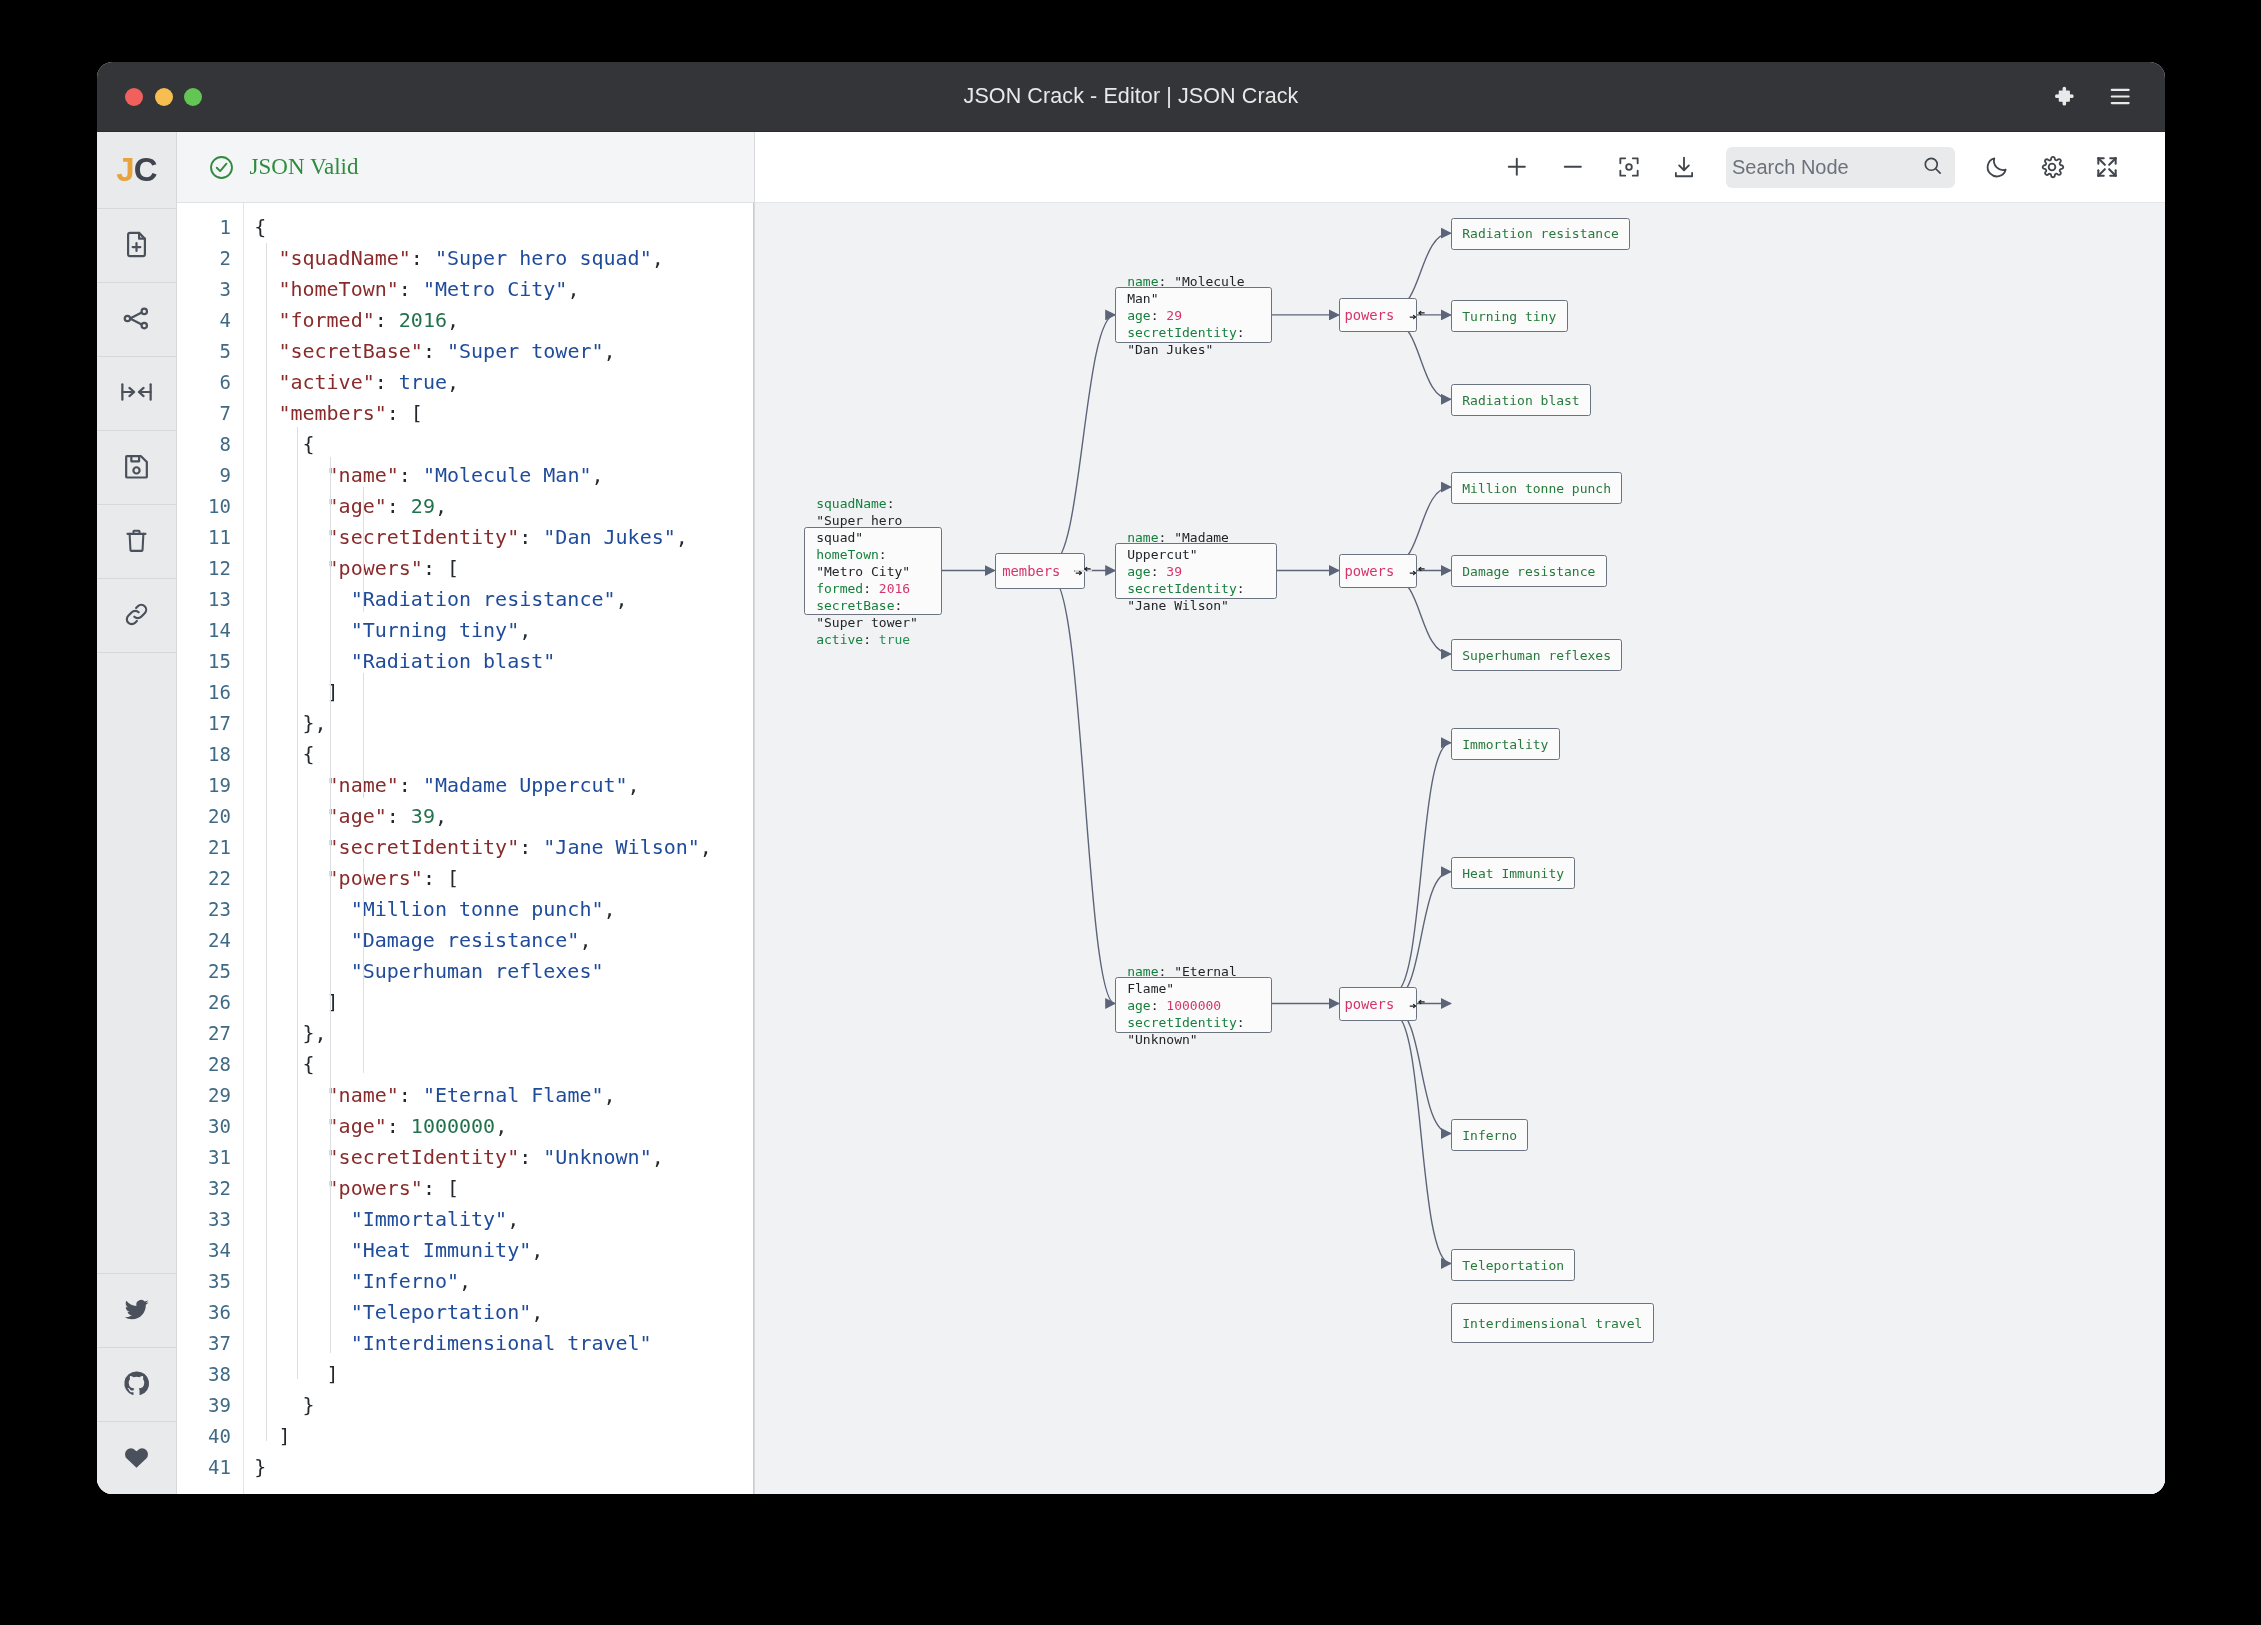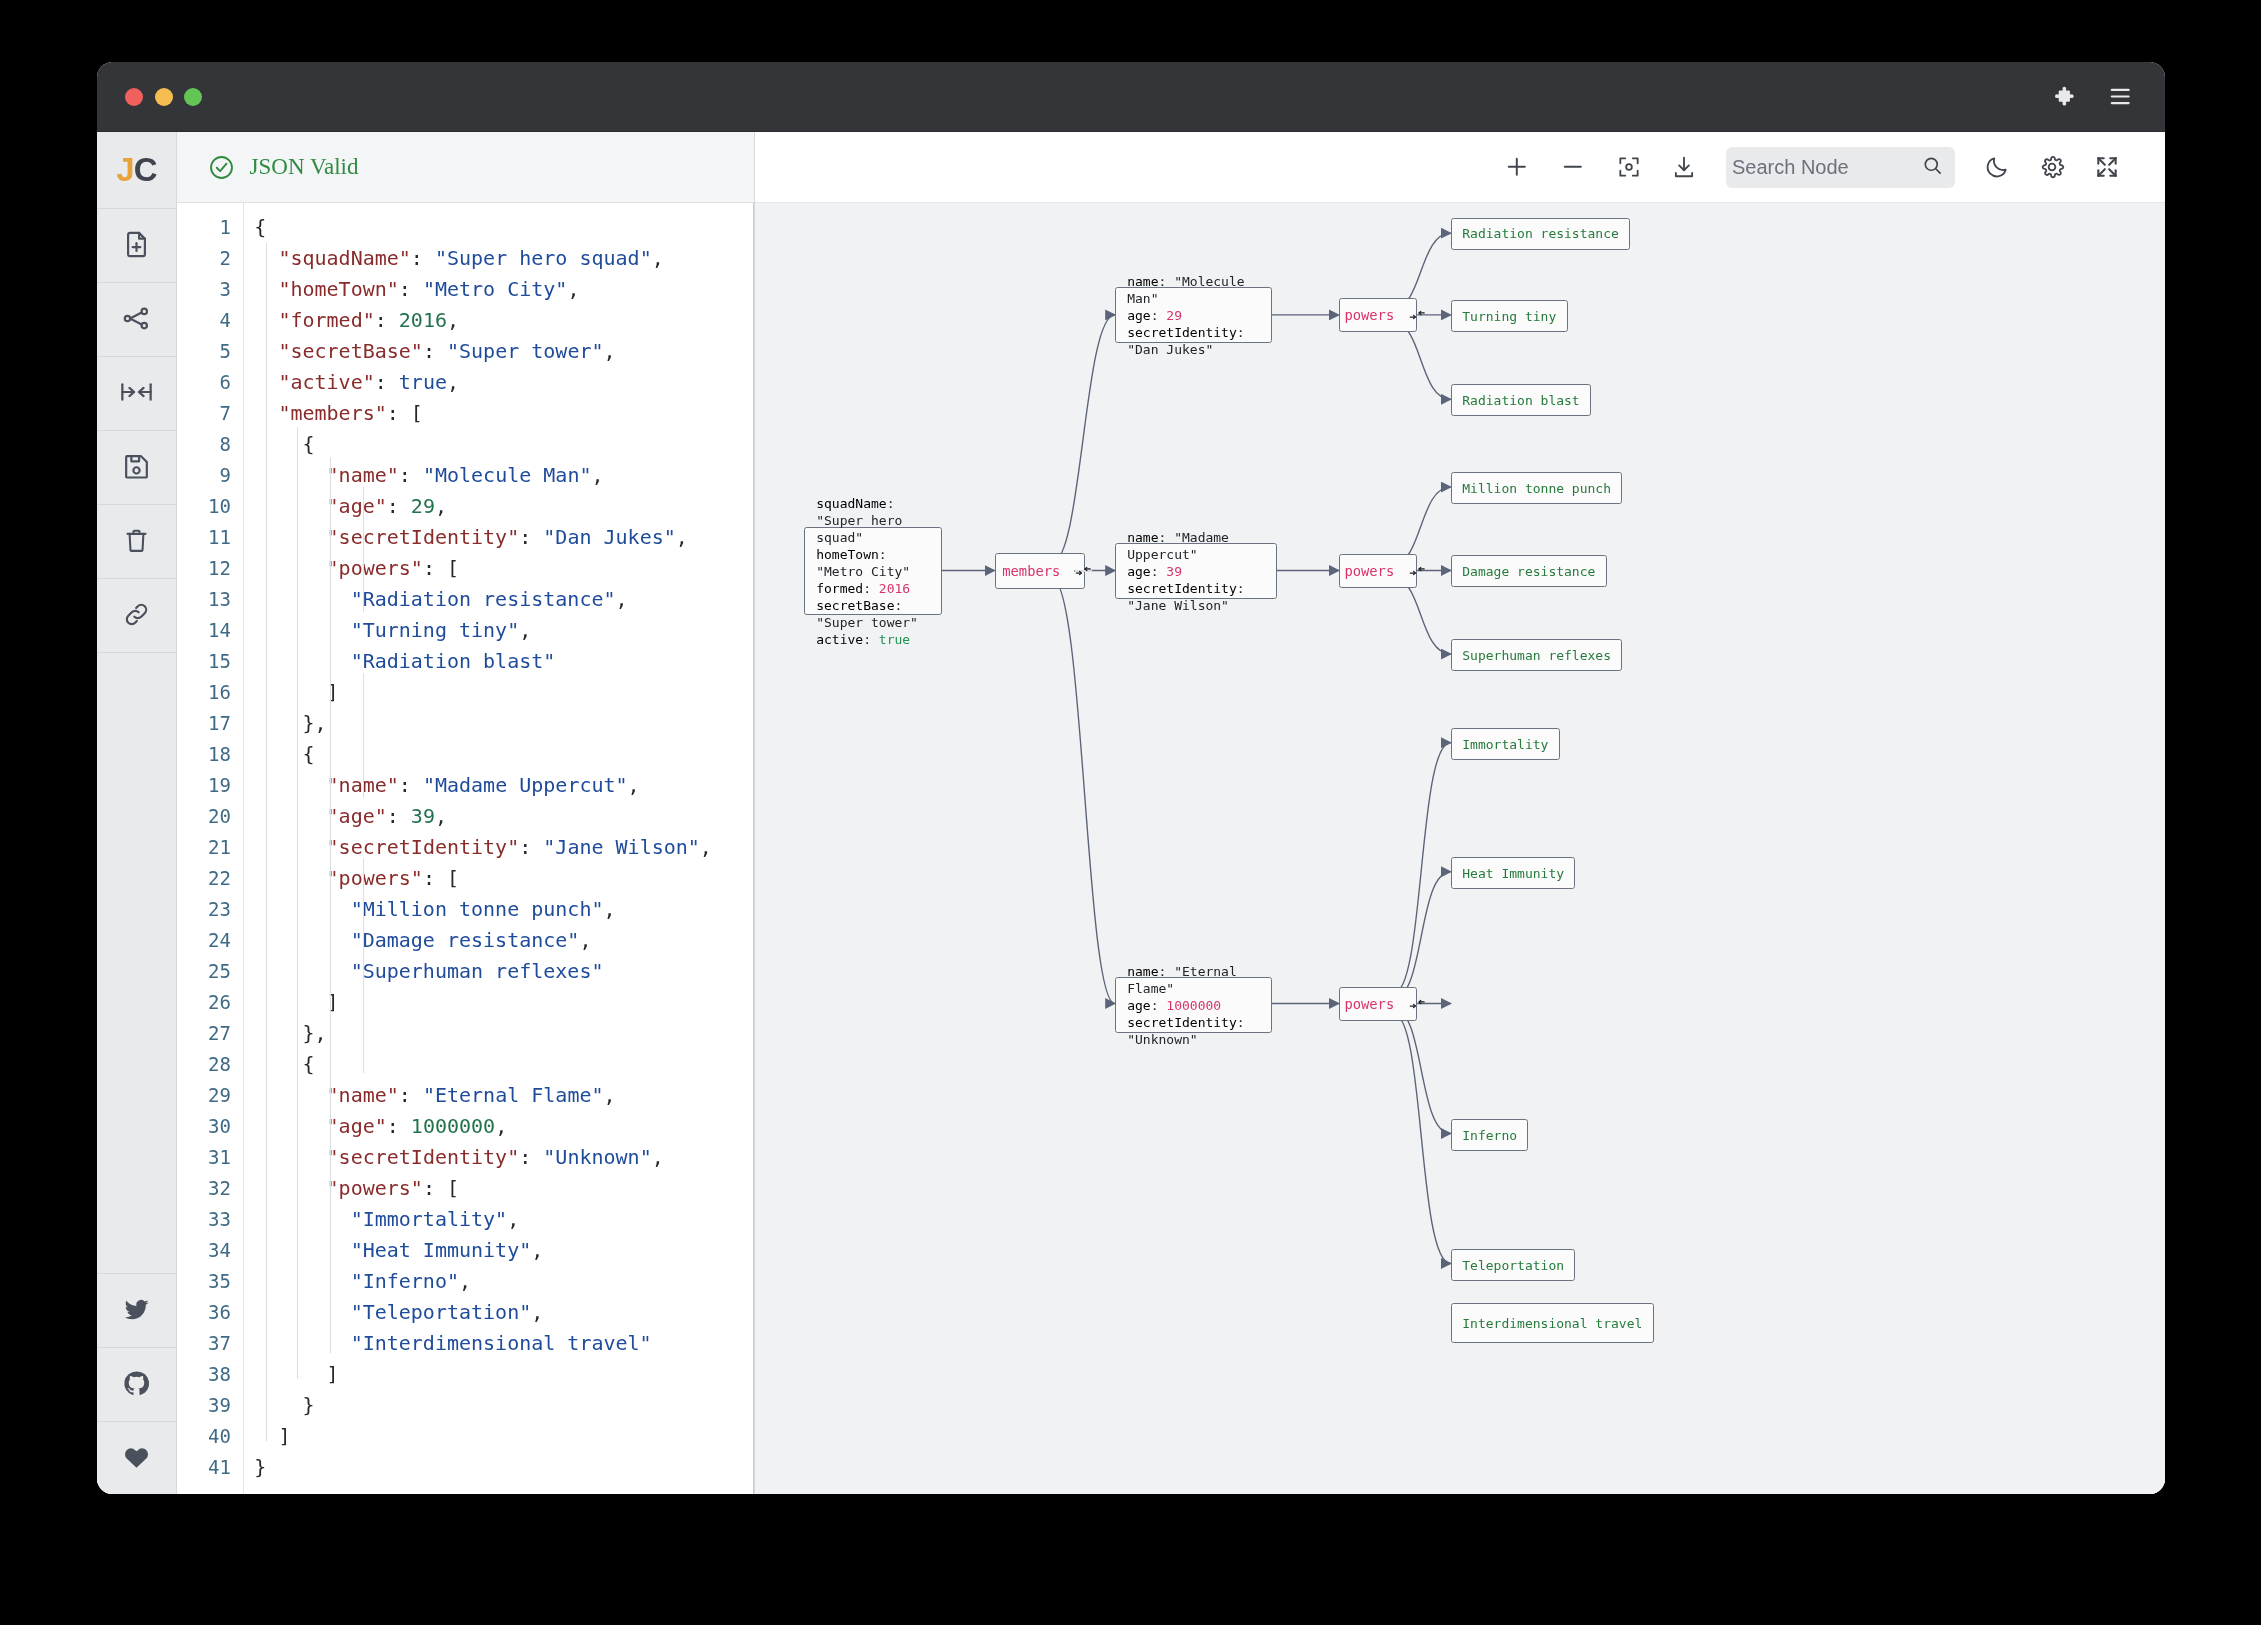--- a/index.html
+++ b/index.html
@@ -241,21 +241,21 @@
     align-items: center;
   }
   .node.obj {
     padding: 7.8px 11.2px;
     flex-direction: column;
     align-items: flex-start;
     justify-content: center;
     font-size: 13px;
     line-height: 17px;
   }
-  .node .gk { color: #000000; }
+  .node .gk { color: #15803d; }
   .node .gs { color: #212529; }
   .node .gn { color: #d6336c; }
   .node .gb { color: #1f9254; }
 
   .node.parent {
     padding: 16px;
     font-size: 13.8px;
     color: #d6336c;
     justify-content: center;
   }
@@ -285,20 +285,21 @@
 <body>
 
 <div id="window">
 
   <div id="titlebar">
     <div class="traffic">
       <div class="dot red"></div>
       <div class="dot yellow"></div>
       <div class="dot green"></div>
     </div>
+    <div id="win-title">JSON Crack - Editor | JSON Crack</div>
     <div class="title-right">
       <span class="title-icon">
         <svg width="22.4" height="22.4" viewBox="0 0 24 24" fill="currentColor">
           <path d="M10 2a2 2 0 0 1 2 2c0 .6-.3 1-.3 1.4 0 .4.3.6.8.6H15a1 1 0 0 1 1 1v2.5c0 .5.2.8.6.8.4 0 .8-.3 1.4-.3a2 2 0 1 1 0 4c-.6 0-1-.3-1.4-.3-.4 0-.6.3-.6.8V17a1 1 0 0 1-1 1h-2.5c-.5 0-.8.2-.8.6 0 .4.3.8.3 1.4a2 2 0 1 1-4 0c0-.6.3-1 .3-1.4 0-.4-.3-.6-.8-.6H5a1 1 0 0 1-1-1v-2.5c0-.5-.2-.8-.6-.8-.4 0-.8.3-1.4.3a2 2 0 1 1 0-4c.6 0 1 .3 1.4.3.4 0 .6-.3.6-.8V7a1 1 0 0 1 1-1h2.5c.5 0 .8-.2.8-.6 0-.4-.3-.8-.3-1.4a2 2 0 0 1 2-2z"></path>
         </svg>
       </span>
       <span class="title-icon">
         <svg width="22.4" height="19" viewBox="0 0 24 20" fill="none" stroke="currentColor" stroke-width="2.4" stroke-linecap="round">
           <line x1="3" y1="3" x2="21" y2="3"></line>
           <line x1="3" y1="10" x2="21" y2="10"></line>

